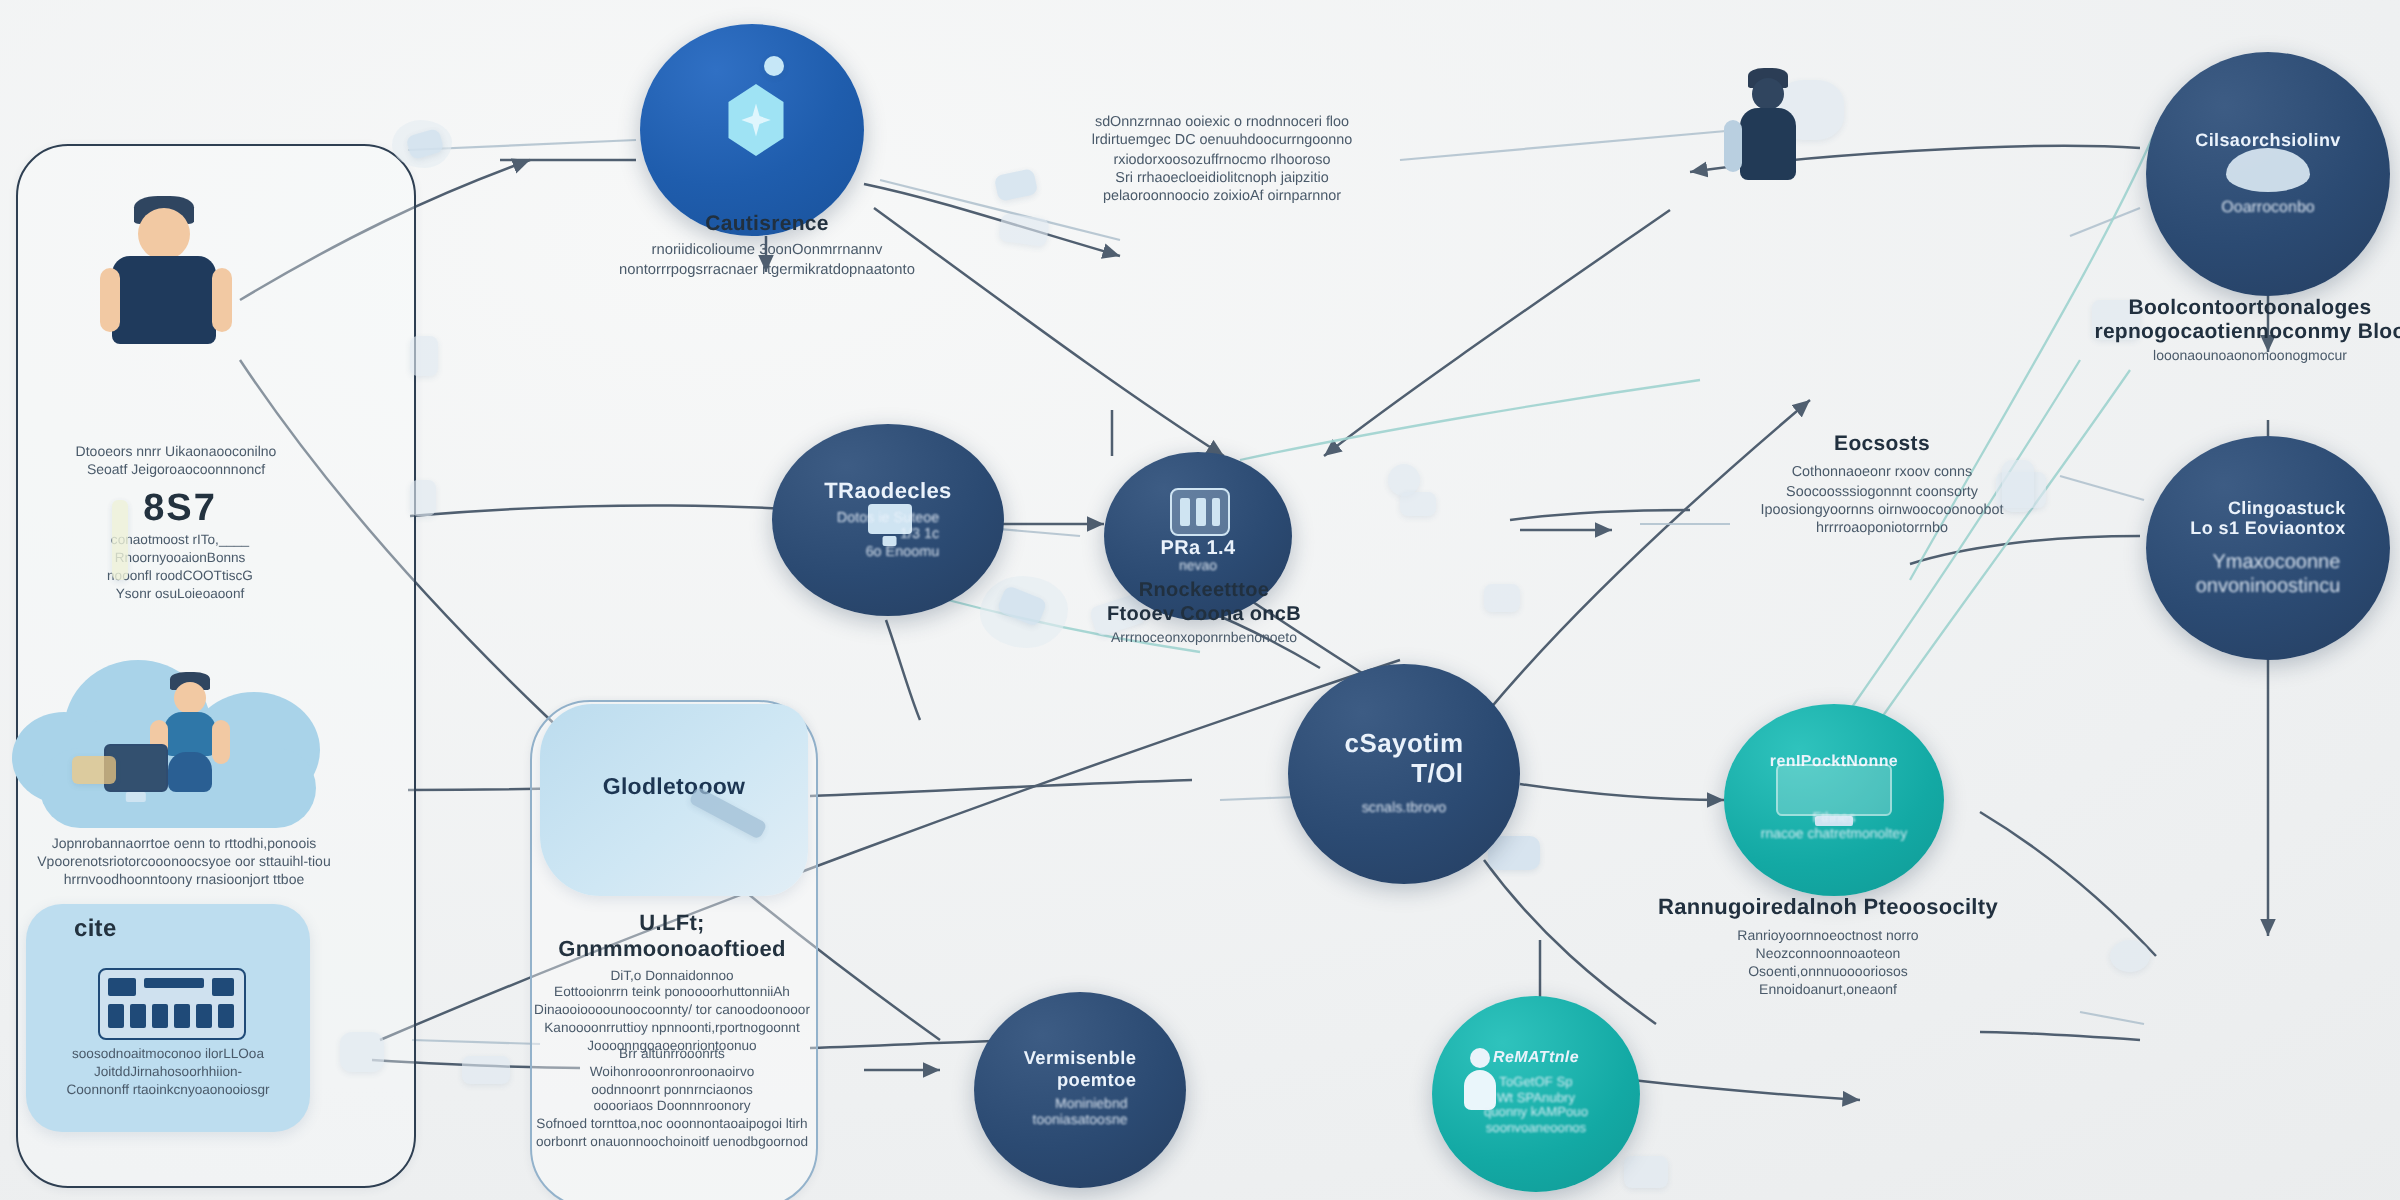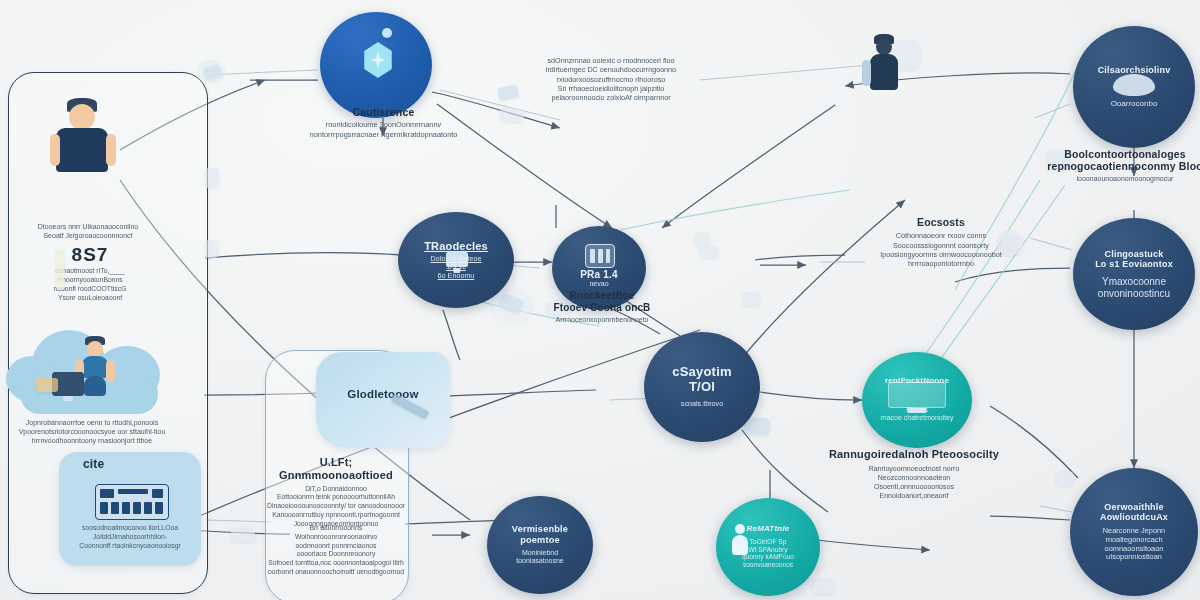--- a/index.html
+++ b/index.html
@@ -12,28 +12,28 @@
   #stage{position:absolute;left:0;top:0;width:1200px;height:600px;overflow:hidden;
     background:radial-gradient(120% 120% at 30% 20%,#f7f8f8 0%,#eef0f1 60%,#e9ebec 100%);}
   #edges{position:absolute;left:0;top:0;width:1200px;height:600px;}
 
   
   .panel{position:absolute;border:1.4px solid #2e3f52;border-radius:26px;
     background:rgba(250,251,251,.34);box-shadow:0 1px 5px rgba(40,60,85,.07);}
   .panel.soft{border:1.3px solid #93b2cb;border-radius:30px;background:rgba(252,253,253,.42);}
 
   .lightbox{position:absolute;border-radius:18px;background:#bdddef;
-    box-shadow:0 2px 7px rgba(60,95,130,.13);overflow:hidden;margin-left:46px;}
+    box-shadow:0 2px 7px rgba(60,95,130,.13);overflow:hidden;}
 
   
   .node{position:absolute;border-radius:50%;display:flex;flex-direction:column;
     align-items:center;justify-content:center;text-align:center;
     color:#eaf2fb;box-sizing:border-box;padding:6px 8px;
     box-shadow:0 3px 11px rgba(25,45,75,.26);overflow:hidden;}
-  .node.navy{background:radial-gradient(125% 120% at 32% 22%,#3d5c84 0%,#2b4a72 48%,#22395a 100%);}
+  .node.navy{background:radial-gradient(125% 120% at 32% 22%,#3d5c84 0%,#2b4a72 48%,#22395a 100%);text-align:right;}
   .node.blue{background:radial-gradient(125% 120% at 34% 22%,#3070c4 0%,#1f5dad 45%,#174d93 100%);}
   .node.teal{background:radial-gradient(125% 120% at 34% 24%,#2fc3bd 0%,#13a9a4 50%,#0f918d 100%);}
   .node .ttl{font-weight:bold;letter-spacing:.2px;line-height:1.12;filter:blur(.25px);}
   .node .sub{opacity:.9;line-height:1.18;filter:blur(.4px);}
 
   
   .lbl{position:absolute;text-align:center;color:#21303f;filter:blur(.35px);}
   .lbl .h{font-weight:bold;line-height:1.16;letter-spacing:.15px;}
   .lbl .b{color:#4a5a6a;line-height:1.3;}
   .lbl.lite .h{color:#23323f;}
@@ -183,21 +183,21 @@
   </div>
 
   <div class="lbl" style="left:526px;top:56px;width:170px;">
     <div class="b" style="white-space:pre-line;font-size:7.2px;text-align:center;">sdOnnzrnnao ooiexic o rnodnnoceri  floo
 lrdirtuemgec  DC  oenuuhdoocurrngoonno
 rxiodorxoosozuffrnocmo  rlhooroso
 Sri rrhaoecloeidiolitcnoph  jaipzitio
 pelaoroonnoocio  zoixioAf oirnparnnor</div>
   </div>
 
-  <div class="node navy" style="left:398px;top:212px;width:116px;height:96px;text-decoration:underline;">
+  <div class="node navy" style="left:386px;top:212px;width:116px;height:96px;">
     <div class="ttl" style="font-size:11px;">TRaodecles</div>
     <span class="mon" style="left:48px;top:40px;width:22px;height:15px;background:#cfe4f2;border:none;border-radius:2px;"></span>
     <div class="sub" style="white-space:pre-line;font-size:7.2px;margin-top:3px;">Dotos ie  Suteoe
 1/3  1c
 6o Enoomu</div>
   </div>
 
   <div class="node navy" style="left:552px;top:226px;width:94px;height:84px;">
     <span class="kbd" style="left:33px;top:18px;width:28px;height:22px;background:rgba(207,228,242,.28);border-color:#cfe4f2;">
       <b style="left:4px;top:4px;width:5px;height:14px;background:#cfe4f2;"></b>
@@ -264,28 +264,20 @@
     <div class="b" style="font-size:7px;margin-top:2px;">looonaounoaonomoonogmocur</div>
   </div>
 
   <div class="node navy" style="left:1073px;top:218px;width:122px;height:112px;">
     <div class="ttl" style="white-space:pre-line;font-size:9px;">Clingoastuck
 Lo s1 Eoviaontox</div>
     <div class="sub" style="white-space:pre-line;font-size:10px;margin-top:7px;">Ymaxocoonne
 onvoninoostincu</div>
   </div>
 
-  <div class="node navy" style="left:1070px;top:468px;width:128px;height:128px;">
-    <div class="ttl" style="white-space:pre-line;font-size:9px;">Oerwoaithhle
-AowlioutdcuAx</div>
-    <div class="sub" style="white-space:pre-line;font-size:7.4px;margin-top:5px;">Nearconne Jeponn
-rnoaitegonorcach
-oomnaoonsitoaon
-uIsoponniostioan</div>
-  </div>
 
   <div class="person" style="left:48px;top:98px;width:70px;height:72px;">
     <i class="hair" style="left:19px;top:0;width:30px;height:14px;"></i>
     <i class="head" style="left:21px;top:6px;width:26px;height:26px;"></i>
     <i class="body" style="left:8px;top:30px;width:52px;height:44px;"></i>
     <i class="arm" style="left:2px;top:36px;width:10px;height:32px;"></i>
     <i class="arm" style="left:58px;top:36px;width:10px;height:32px;"></i>
   </div>
 
 

